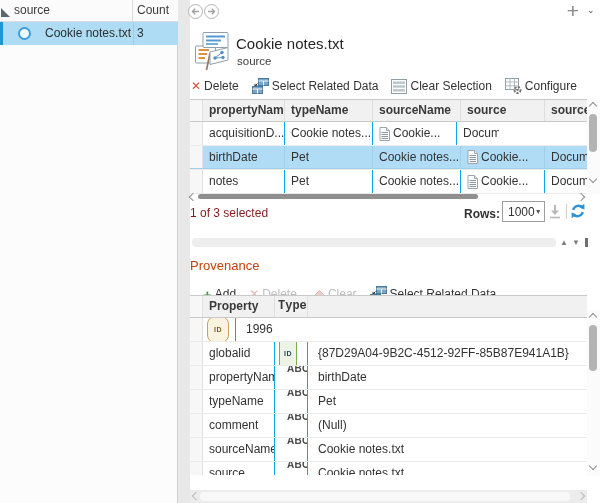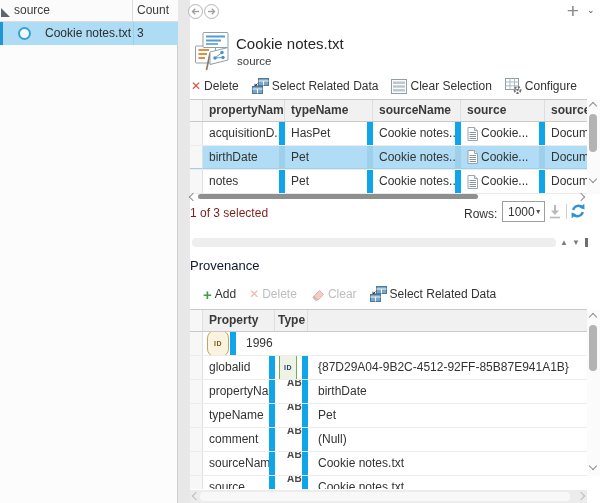--- a/index.html
+++ b/index.html
@@ -38,29 +38,29 @@
   .x-red { color:#dd4b39; font-weight:bold; font-size:12px; }
   .x-gray { color:#ecb6ae; font-weight:bold; font-size:12px; }
   .plus-green { color:#3f9e46; font-weight:bold; font-size:15px; }
   .dis { color:#bdbdbd; }
 
   
   .mtable { left:190px; top:99px; width:397px; }
   .thead { display:flex; height:23px; background:#f1f1f1; border-top:1px solid #c9c9c9; border-bottom:1px solid #c9c9c9; font-size:12px; font-weight:bold; color:#3a3a3a; }
   .thead > div { line-height:21px; padding-left:6px; overflow:hidden; white-space:nowrap; border-right:1px solid #dedede; }
   .trow { display:flex; height:24px; background:#fff; border-bottom:1px solid #ececec; font-size:12px; color:#333; }
-  .trow > div { line-height:23px; padding-left:6px; overflow:hidden; white-space:nowrap; border-right:6px solid #0ea5e9; }
+  .trow > div { line-height:23px; padding-left:6px; overflow:hidden; white-space:nowrap; border-right:1px solid #0ea5e9; }
   .trow.sel { background:#b0ddf5; }
   .trow.sel > div { border-right-color:#9fd0ea; border-bottom:1px solid #9fd0ea; }
   .selcell { background:#f7f7f7; border-right:1px solid #e0e0e0 !important; padding-left:0 !important; }
   .trow.sel .selcell { background:#f7f7f7; }
   .c0 { width:13px; } .c1 { width:82px; } .c2 { width:88px; } .c3 { width:88px; } .c4 { width:84px; } .c5 { width:42px; border-right:none !important; }
   .srccell { display:flex; align-items:center; gap:3px; }
 
-  .ptable { left:190px; top:309px; width:397px; }
+  .ptable { left:190px; top:295px; width:397px; }
   .p0 { width:13px; } .p1 { width:72px; } .p2 { width:33px; } .p3 { flex:1; border-right:none !important; padding-left:10px !important; }
   .typecell { display:flex; align-items:center; padding-left:4px !important; }
   .partial-clip { height:13px; overflow:hidden; }
 
   .badge-oid { font-size:7px; font-weight:bold; color:#7a5c1e; background:#faf3e0; border:1px solid #c9a35e; border-radius:8px; padding:1px 6px; letter-spacing:.5px; }
   .badge-guid { font-size:7px; font-weight:bold; color:#274472; background:#edf4e5; border:1px solid #79ad56; border-radius:2px; padding:1px 4px; letter-spacing:.5px; }
   .badge-text { font-size:10px; font-weight:bold; color:#4a4a4a; border-bottom:2px solid #5daa50; letter-spacing:.3px; padding-bottom:16px;margin-left:8px; }
 
   
   .chev { display:inline-block; width:6px; height:6px; border-right:1.5px solid #8f8f8f; border-bottom:1.5px solid #8f8f8f; }
@@ -70,29 +70,29 @@
   .vscroll { width:13px; background:#fbfbfb; }
   .vs1 { left:587px; top:100px; height:94px; }
   .vs2 { left:587px; top:310px; height:166px; }
   .vthumb { left:2px; width:8px; background:#b3b3b3; border-radius:4px; }
   .hthumb1 { left:198px; top:194px; width:280px; height:5px; background:#8f8f8f; border-radius:3px; }
   .hscroll2 { left:190px; top:490px; width:397px; height:13px; background:#ececec; }
   .hthumb2 { left:10px; top:2px; width:370px; height:9px; background:#f8f8f8; border-radius:4px; }
 
   
   .statusbar-text { left:190px; top:206px; font-size:12px; color:#7f1d1d; }
-  .rows-label { left:464px; top:207px; font-size:12px; color:#333; }
+  .rows-label { left:464px; top:207px; font-size:12px; color:#333;font-weight:bold; }
   .rows-box { left:502px; top:201px; width:43px; height:21px; border:1px solid #9e9e9e; background:#fff; font-size:12px; display:flex; align-items:center; }
   .rows-box .val { padding-left:5px; flex:1; }
   .rows-box .caret { font-size:7px; color:#555; padding-right:3px; }
   .vsep { left:566px; top:204px; width:1px; height:15px; background:#cfcfcf; }
   .splitter-track { left:192px; top:238px; width:364px; height:9px; background:#eeeeee; border-radius:4px; }
   .stri { font-size:8px; color:#7c7c7c; line-height:9px; }
   .splitter-handle { left:585px; top:238px; width:3px; height:9px; background:#6f6f6f; }
-  .prov-title { left:190px; top:258px; font-size:13px; color:#0f172a; }
+  .prov-title { left:190px; top:258px; font-size:13px; color:#c2410c; }
 </style>
 </head>
 <body>
 
 <div id="app">
 
   <div class="abs lpanel">
     <div class="abs lheader">
       <div class="lh-source">source</div>
       <div class="lh-count">Count</div>
@@ -192,21 +192,20 @@
       <div class="c1">propertyName</div>
       <div class="c2">typeName</div>
       <div class="c3">sourceName</div>
       <div class="c4">source</div>
       <div class="c5">source</div>
     </div>
 
     <div class="trow">
       <div class="c0 selcell"></div>
       <div class="c1">acquisitionD...</div>
-      <div class="c2">HasPet</div>
       <div class="c3">Cookie notes...</div>
       <div class="c4 srccell">
         <svg width="11" height="14" viewBox="0 0 11 14">
           <path d="M1 .5 H7.5 L10.5 3.5 V13.5 H1 Z" fill="#fdfdfd" stroke="#9aa5ac"></path>
           <path d="M7.5 .5 V3.5 H10.5" fill="#e8edf0" stroke="#9aa5ac"></path>
           <line x1="2.5" y1="5.5" x2="9" y2="5.5" stroke="#8c979e"></line>
             <line x1="2.5" y1="7.5" x2="9" y2="7.5" stroke="#8c979e"></line>
           <line x1="2.5" y1="9.5" x2="9" y2="9.5" stroke="#8c979e"></line>
             <line x1="2.5" y1="11.5" x2="9" y2="11.5" stroke="#8c979e"></line>
         </svg>
@@ -320,21 +319,21 @@
         <line x1="5.5" y1="11" x2="5.5" y2="15.5" stroke="#fff" stroke-width="0.9"></line>
       </svg>
       <span>Select Related Data</span>
     </div>
   </div>
 
   <div class="abs ptable">
     <div class="thead">
       <div class="p0 selcell"></div>
       <div class="p1">Property</div>
-      <div class="p2" style="padding-left:3px;">Type</div>
+      <div class="p2" style="padding-left:3px;font-family:Liberation Mono, monospace;">Type</div>
     </div>
 
     <div class="trow">
       <div class="p0 selcell"></div>
       <div class="p2 typecell">
           <span class="badge-oid">ID</span>
         </div>
       <div class="p3">1996</div>
     </div>
     <div class="trow">

